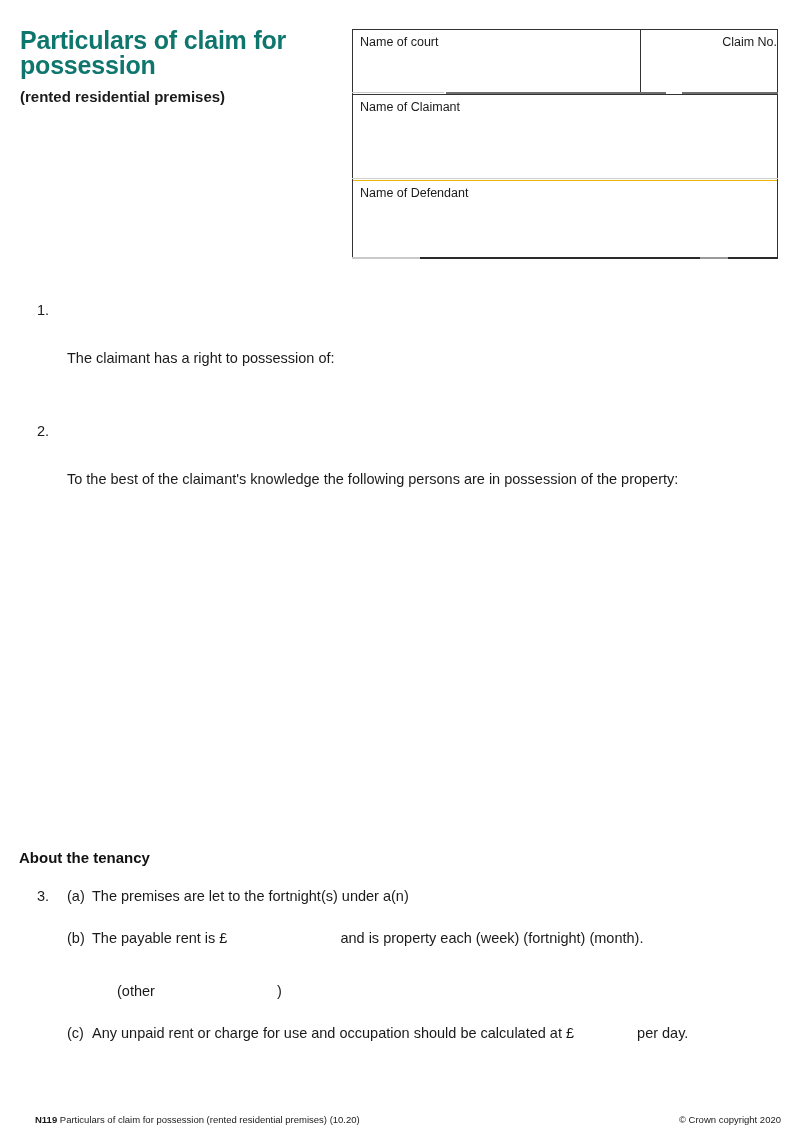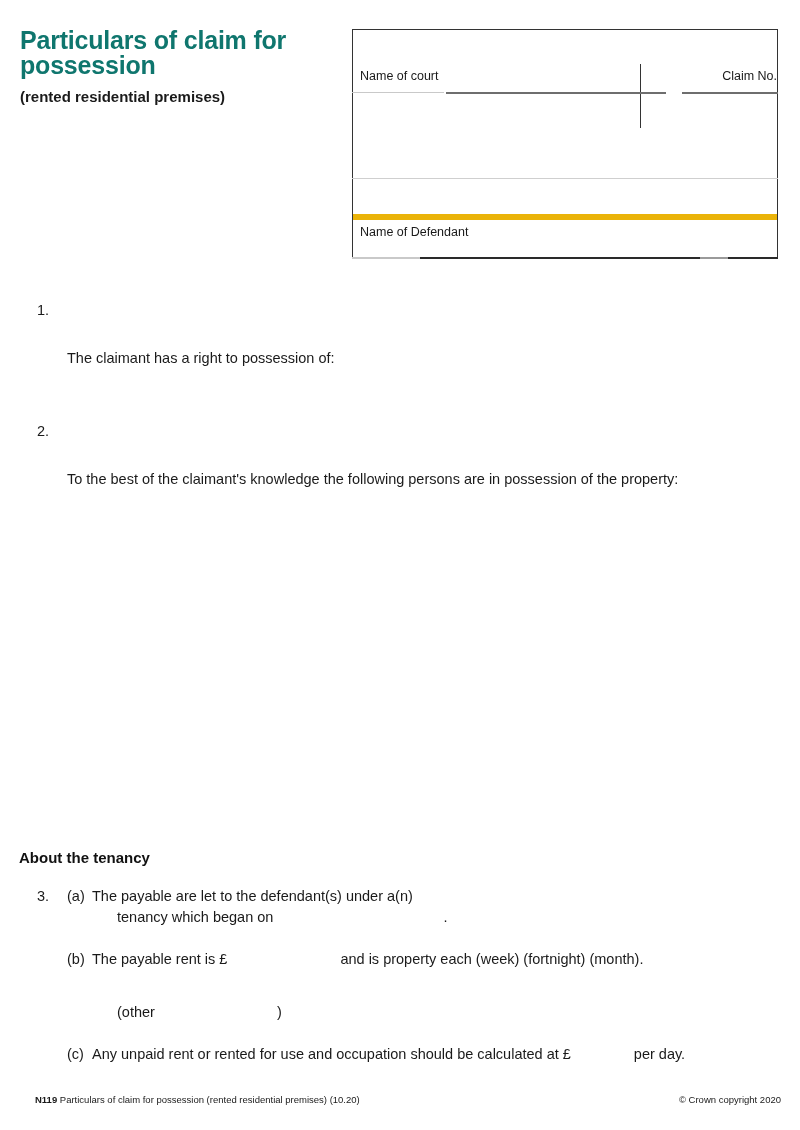--- a/index.html
+++ b/index.html
@@ -46,25 +46,24 @@
     width: 426px;
     height: 229px;
     border: 1px solid #333333;
     box-sizing: border-box;
   }
   .box-row {
     position: absolute;
     left: 0;
     right: 0;
     box-sizing: border-box;
-    margin-top: 34px;
   }
   .row-court   { top: 0;    height: 64px; }
   .row-claim   { top: 64px; height: 86px; border-top: 1px solid #333333; }
-  .row-def     { top: 150px; height: 77px; border-top: 6px solid #eab308; }
+  .row-def     { top: 150px; height: 77px; border-top: 1px solid #eab308; }
 
   .cell-name-of-court {
     position: absolute;
     left: 0; top: 0;
     width: 287px;
     height: 100%;
     box-sizing: border-box;
   }
   .cell-claim-no {
     position: absolute;
@@ -204,21 +203,21 @@
     align-items: flex-end;
     font-size: 9.5px;
     line-height: 13px;
     color: #1a1a1a;
     padding-left: 16px;
   }
   .footer-code {
     font-weight: bold;
   }
   .footer-left { white-space: nowrap; }
-  .footer-right { white-space: nowrap; }
+  .footer-right { white-space: nowrap; margin-top: 20px; }
 </style>
 </head>
 <body>
 
 <div class="header-title">
   <div class="title-line">Particulars of claim for</div>
   <div class="title-line">possession</div>
   <div class="subtitle-line">(rented residential premises)</div>
 </div>
 
@@ -228,20 +227,24 @@
     <div class="cell-name-of-court">
       <div class="box-label">Name of court</div>
       <div class="box-value"></div>
     </div>
     <div class="cell-claim-no">
       <div class="box-label">Claim No.</div>
       <div class="box-value"></div>
     </div>
   </div>
 
+  <div class="box-row row-claim">
+    <div class="box-label">Name of Claimant</div>
+    <div class="box-value"></div>
+  </div>
 
   <div class="box-row row-def">
     <div class="box-label">Name of Defendant</div>
     <div class="box-value"></div>
   </div>
 </div>
 
 <div class="rule-artifact ra-3"></div>
 <div class="rule-artifact ra-1"></div>
 <div class="rule-artifact ra-2"></div>
@@ -265,45 +268,42 @@
 <div class="answer-space answer-2"></div>
 
 <div class="section-heading">About the tenancy</div>
 
 <div class="clause-3">
 
   <div class="sub-row">
     <div class="sub-num">3.</div>
     <div class="sub-marker">(a)</div>
     <div class="sub-body">
-      <span>The payable are let to the defendant(s) under a(n)</span>
-      <div class="b-line2 indent-cont">
-        <span>tenancy which began on</span><span class="gap-fill g-date"></span><span>.</span>
-      </div>
+      <span>The premises are let to the fortnight(s) under a(n)</span>
     </div>
   </div>
 
   <div class="sub-row row-3b">
     <div class="sub-num"></div>
     <div class="sub-marker">(b)</div>
     <div class="sub-body">
       <div>
         <span>The payable rent is £</span><span class="gap-fill g-rent"></span><span>and is property each (week) (fortnight) (month).</span>
       </div>
       <div class="indent-other">
         <span>(other</span><span class="gap-fill g-other"></span><span>)</span>
       </div>
     </div>
   </div>
 
   <div class="sub-row row-3c">
     <div class="sub-num"></div>
     <div class="sub-marker">(c)</div>
     <div class="sub-body">
-      <span>Any unpaid rent or rented for use and occupation should be calculated at £</span><span class="gap-fill g-perday"></span><span>per day.</span>
+      <span>Any unpaid rent or charge for use and occupation should be calculated at £</span><span class="gap-fill g-perday"></span><span>per day.</span>
     </div>
   </div>
 
 </div>
 
 <div class="footer">
   <div class="footer-left">
     <span class="footer-code">N119</span>
     <span>Particulars of claim for possession (rented residential premises) (10.20)</span>
   </div>

